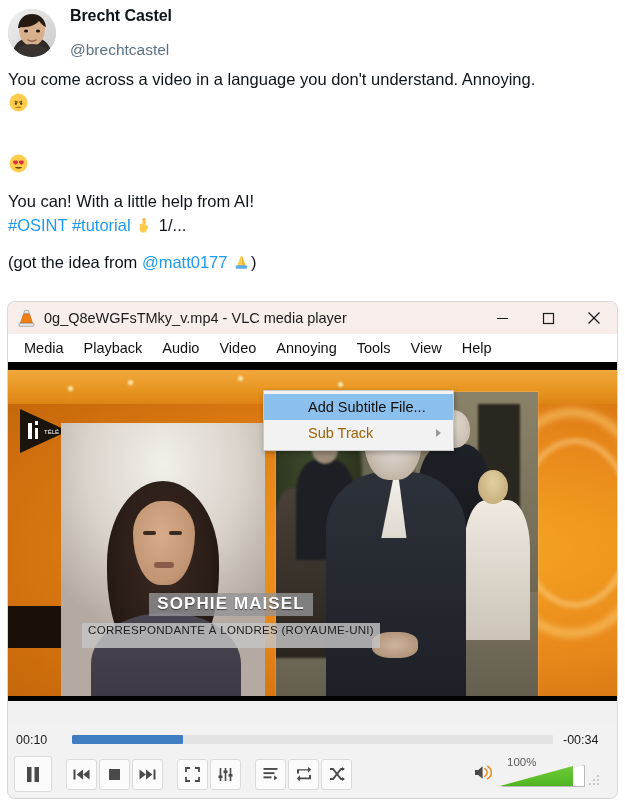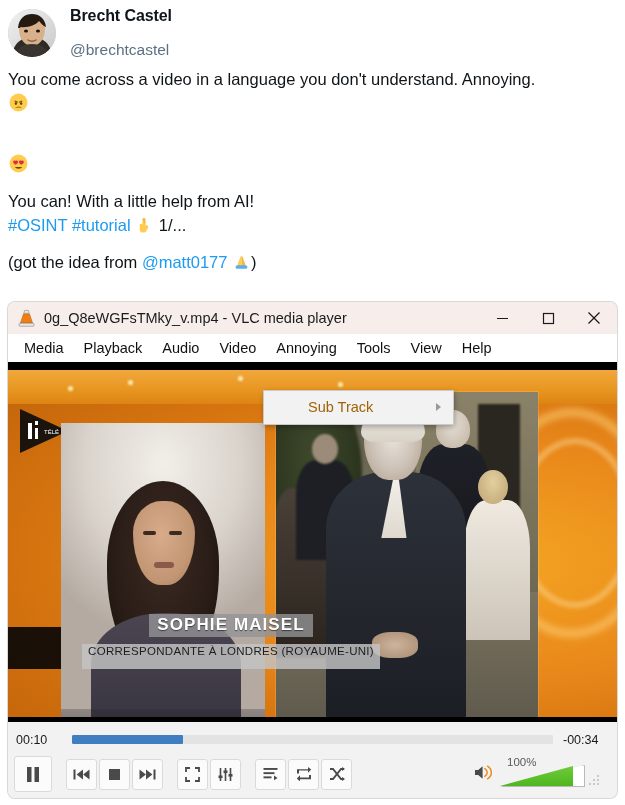--- a/index.html
+++ b/index.html
@@ -295,20 +295,21 @@
     border-bottom: 4px solid transparent;
   }
 
   
   .vlc-controls {
     flex: none;
     background: #f2f2f2;
     padding: 4px 0 0 0;
     height: 76px;
     border-radius: 0 0 7px 7px;
+    margin-top: 21px;
   }
   .seek-row {
     display: flex; align-items: center;
     padding: 3px 8px 0 8px;
     height: 24px;
   }
   .time-label {
     font-size: 12.5px; color: #1a1a1a;
     font-family: "Liberation Sans", sans-serif;
     width: 46px;
@@ -535,20 +536,21 @@
       </div>
 
       <div class="black-band"></div>
       <div class="lower-third">
         <div><span class="lt-name">SOPHIE MAISEL</span></div>
         <div><span class="lt-sub">CORRESPONDANTE À LONDRES (ROYAUME-UNI)</span></div>
       </div>
     </div>
 
     <div class="dropdown">
+      <div class="dd-item highlight">Add Subtitle File...</div>
       <div class="dd-item disabled">
         <span>Sub Track</span>
         <span class="dd-arrow"></span>
       </div>
     </div>
   </div>
 
   <div class="vlc-controls">
     <div class="seek-row">
       <div class="time-label">00:10</div>

